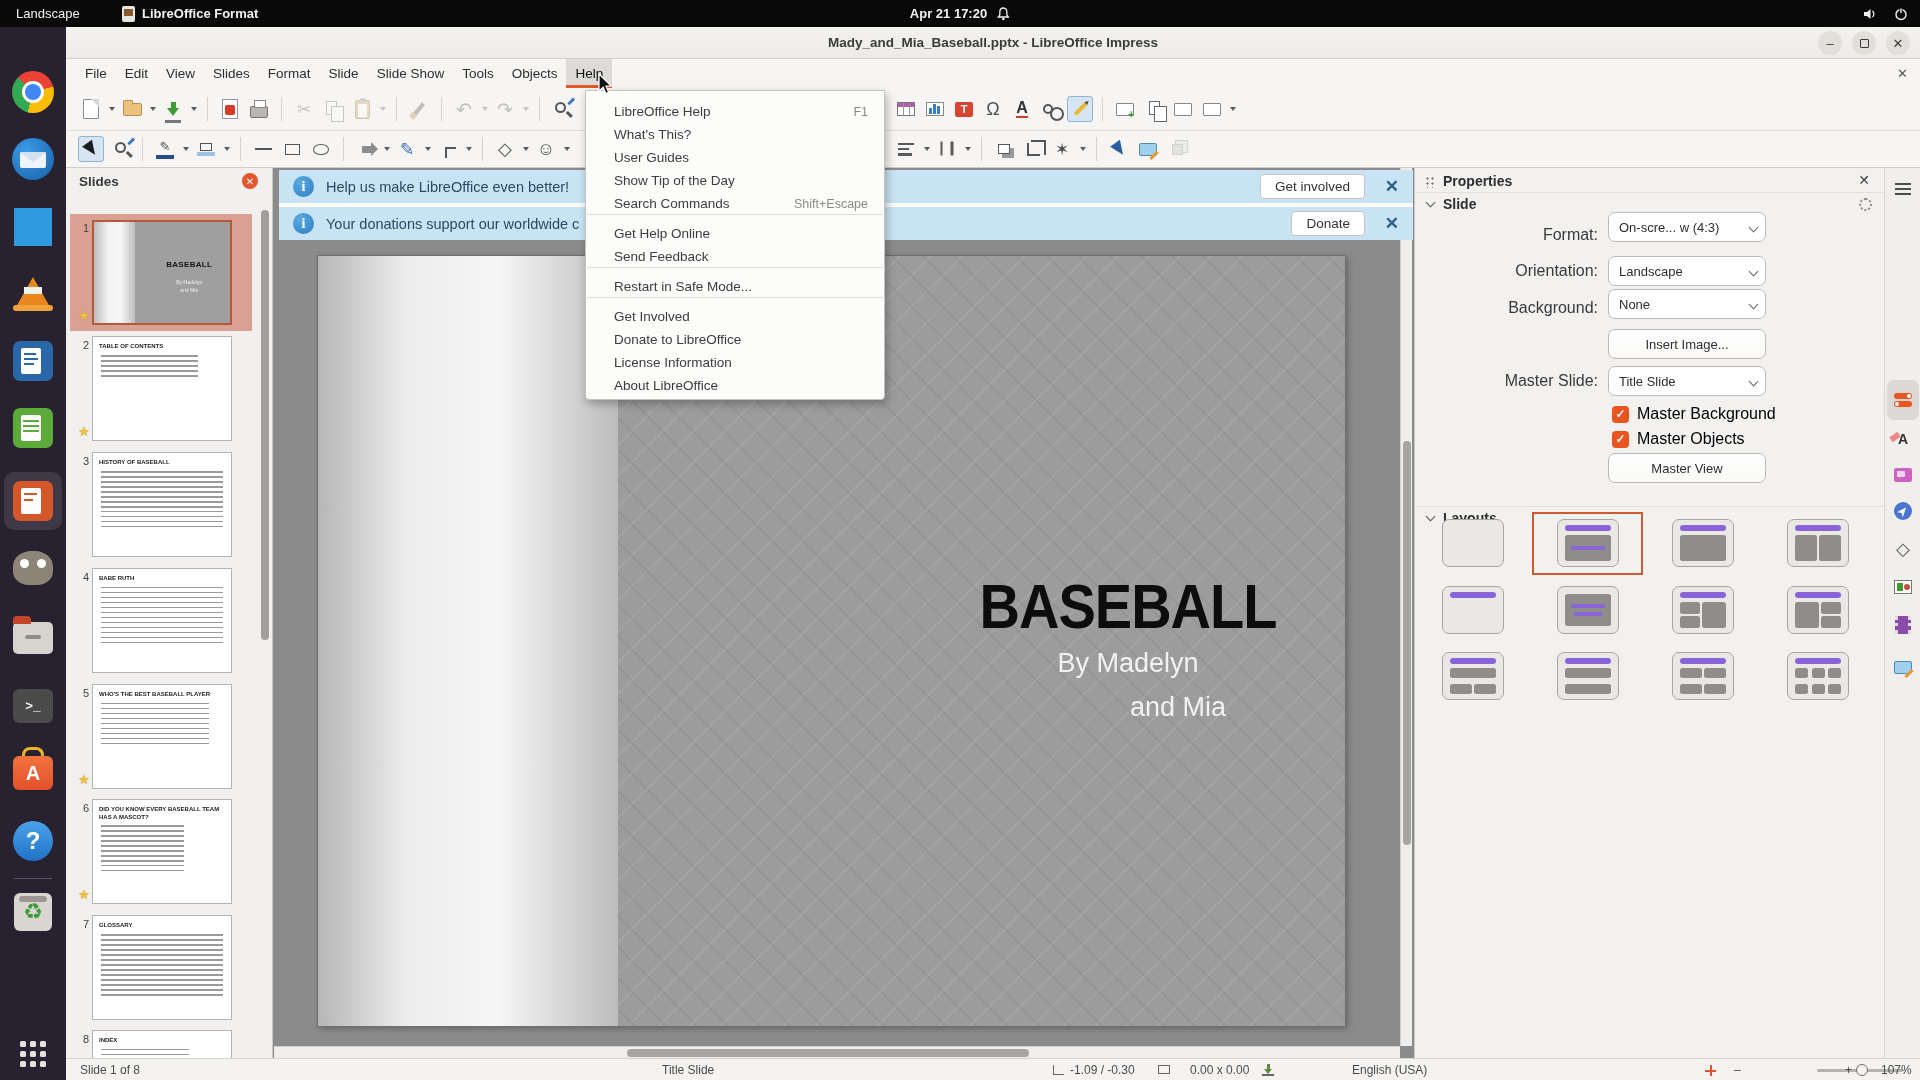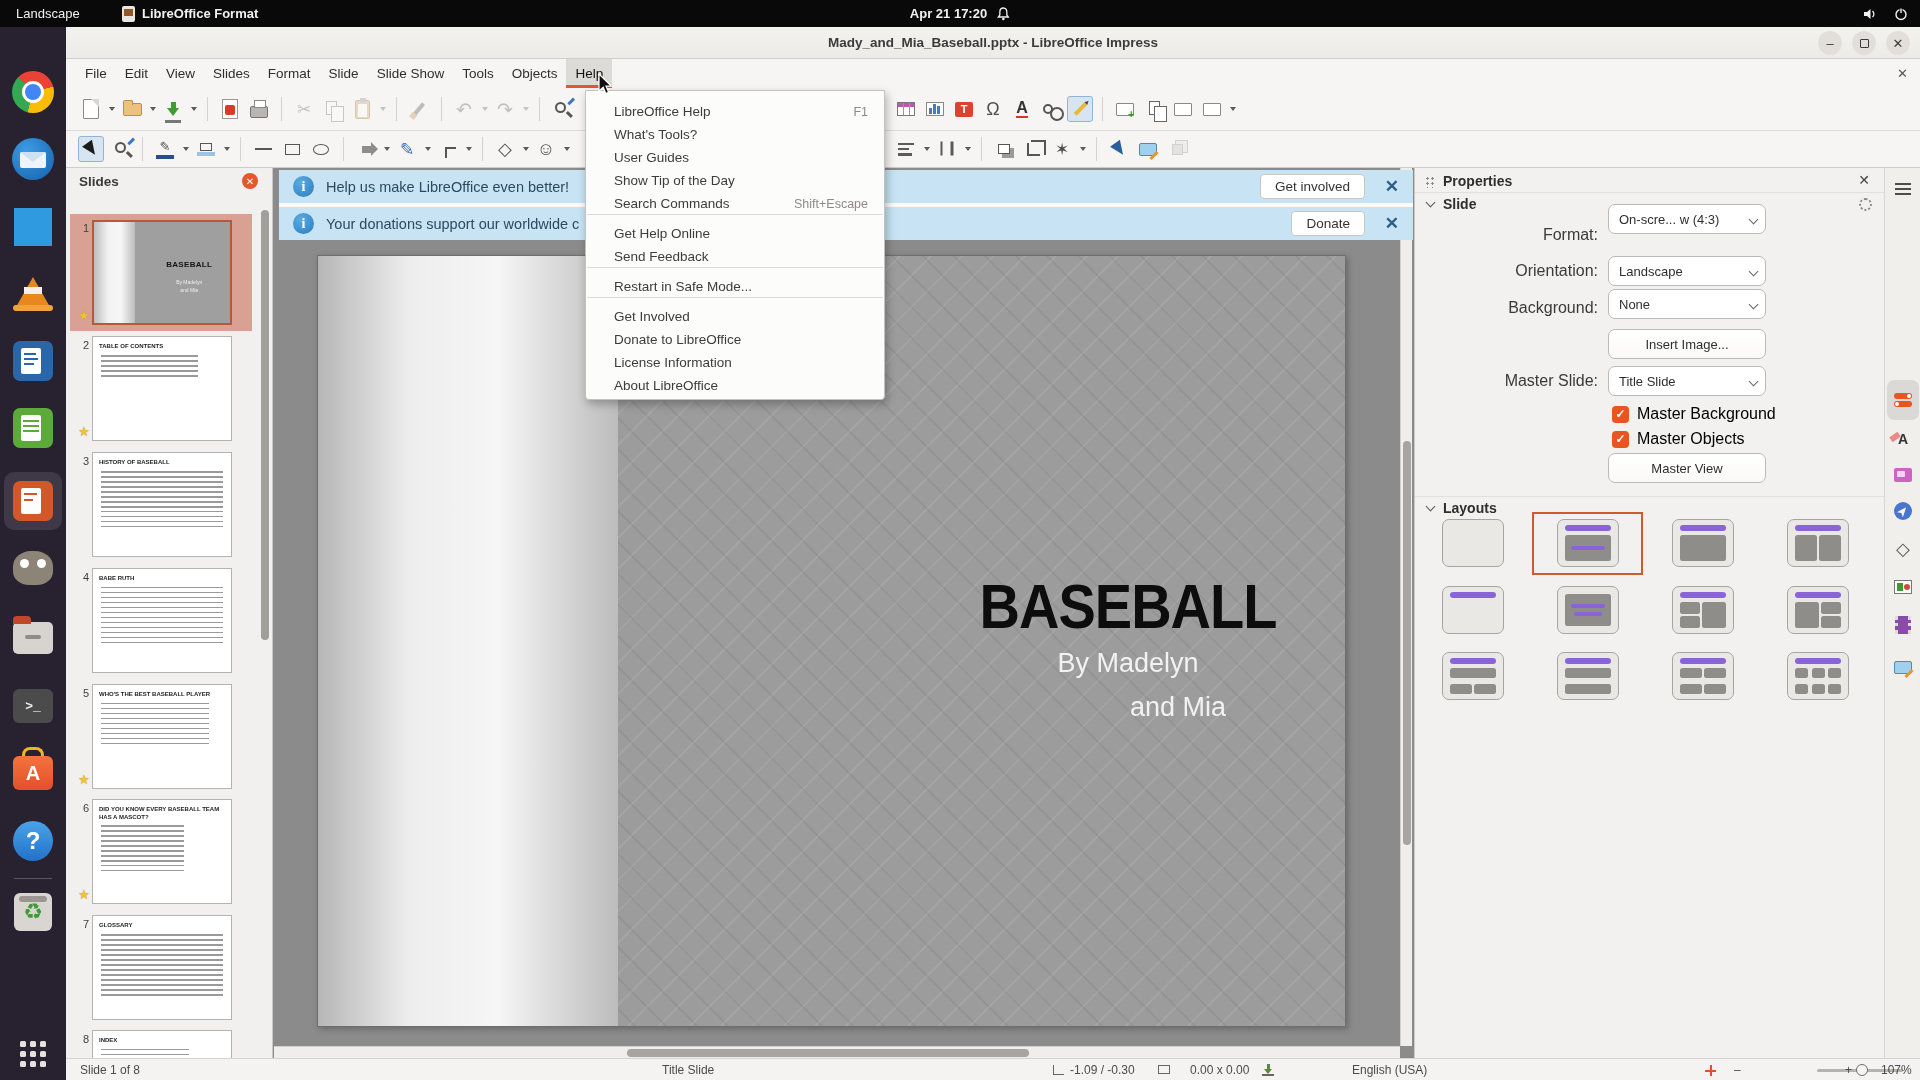--- a/index.html
+++ b/index.html
@@ -651,28 +651,28 @@
     <div class="hdr">
       <div class="grip"></div>
       <div class="props-title">Properties</div>
       <div class="props-x">✕</div>
     </div>
     <div class="sect" style="top:24px">
       <span class="chev"></span>
       <div class="sect-title">Slide</div>
       <div class="gear"></div>
     </div>
-    <div class="sect" style="top:328px">
+    <div class="sect" style="top:338px">
       <span class="chev"></span>
       <div class="sect-title">Layouts</div>
     </div>
   </div>
 
   <div class="prow-label" style="top:220px">Format:</div>
-  <div class="pctrl" style="top:204px">
+  <div class="pctrl" style="top:212px">
       <span class="val">On-scre... w (4:3)</span>
       <span class="chev"></span>
     </div>
   <div class="prow-label" style="top:256px">Orientation:</div>
   <div class="pctrl" style="top:256px">
       <span class="val">Landscape</span>
       <span class="chev"></span>
     </div>
   <div class="prow-label" style="top:293px">Background:</div>
   <div class="pctrl" style="top:289px">
@@ -815,21 +815,21 @@
     <div class="sb" style="left:1779px">+</div>
     <div class="sb" style="left:1815px">107%</div>
   </div>
 
   <div class="helpmenu">
     <div class="hitem">
         <span class="lab">LibreOffice Help</span>
         <span class="sc">F1</span>
       </div>
     <div class="hitem">
-        <span class="lab">What's Tools?</span>
+        <span class="lab">What's This?</span>
       </div>
     <div class="hitem">
         <span class="lab">User Guides</span>
       </div>
     <div class="hitem">
         <span class="lab">Show Tip of the Day</span>
       </div>
     <div class="hitem">
         <span class="lab">Search Commands</span>
         <span class="sc">Shift+Escape</span>

